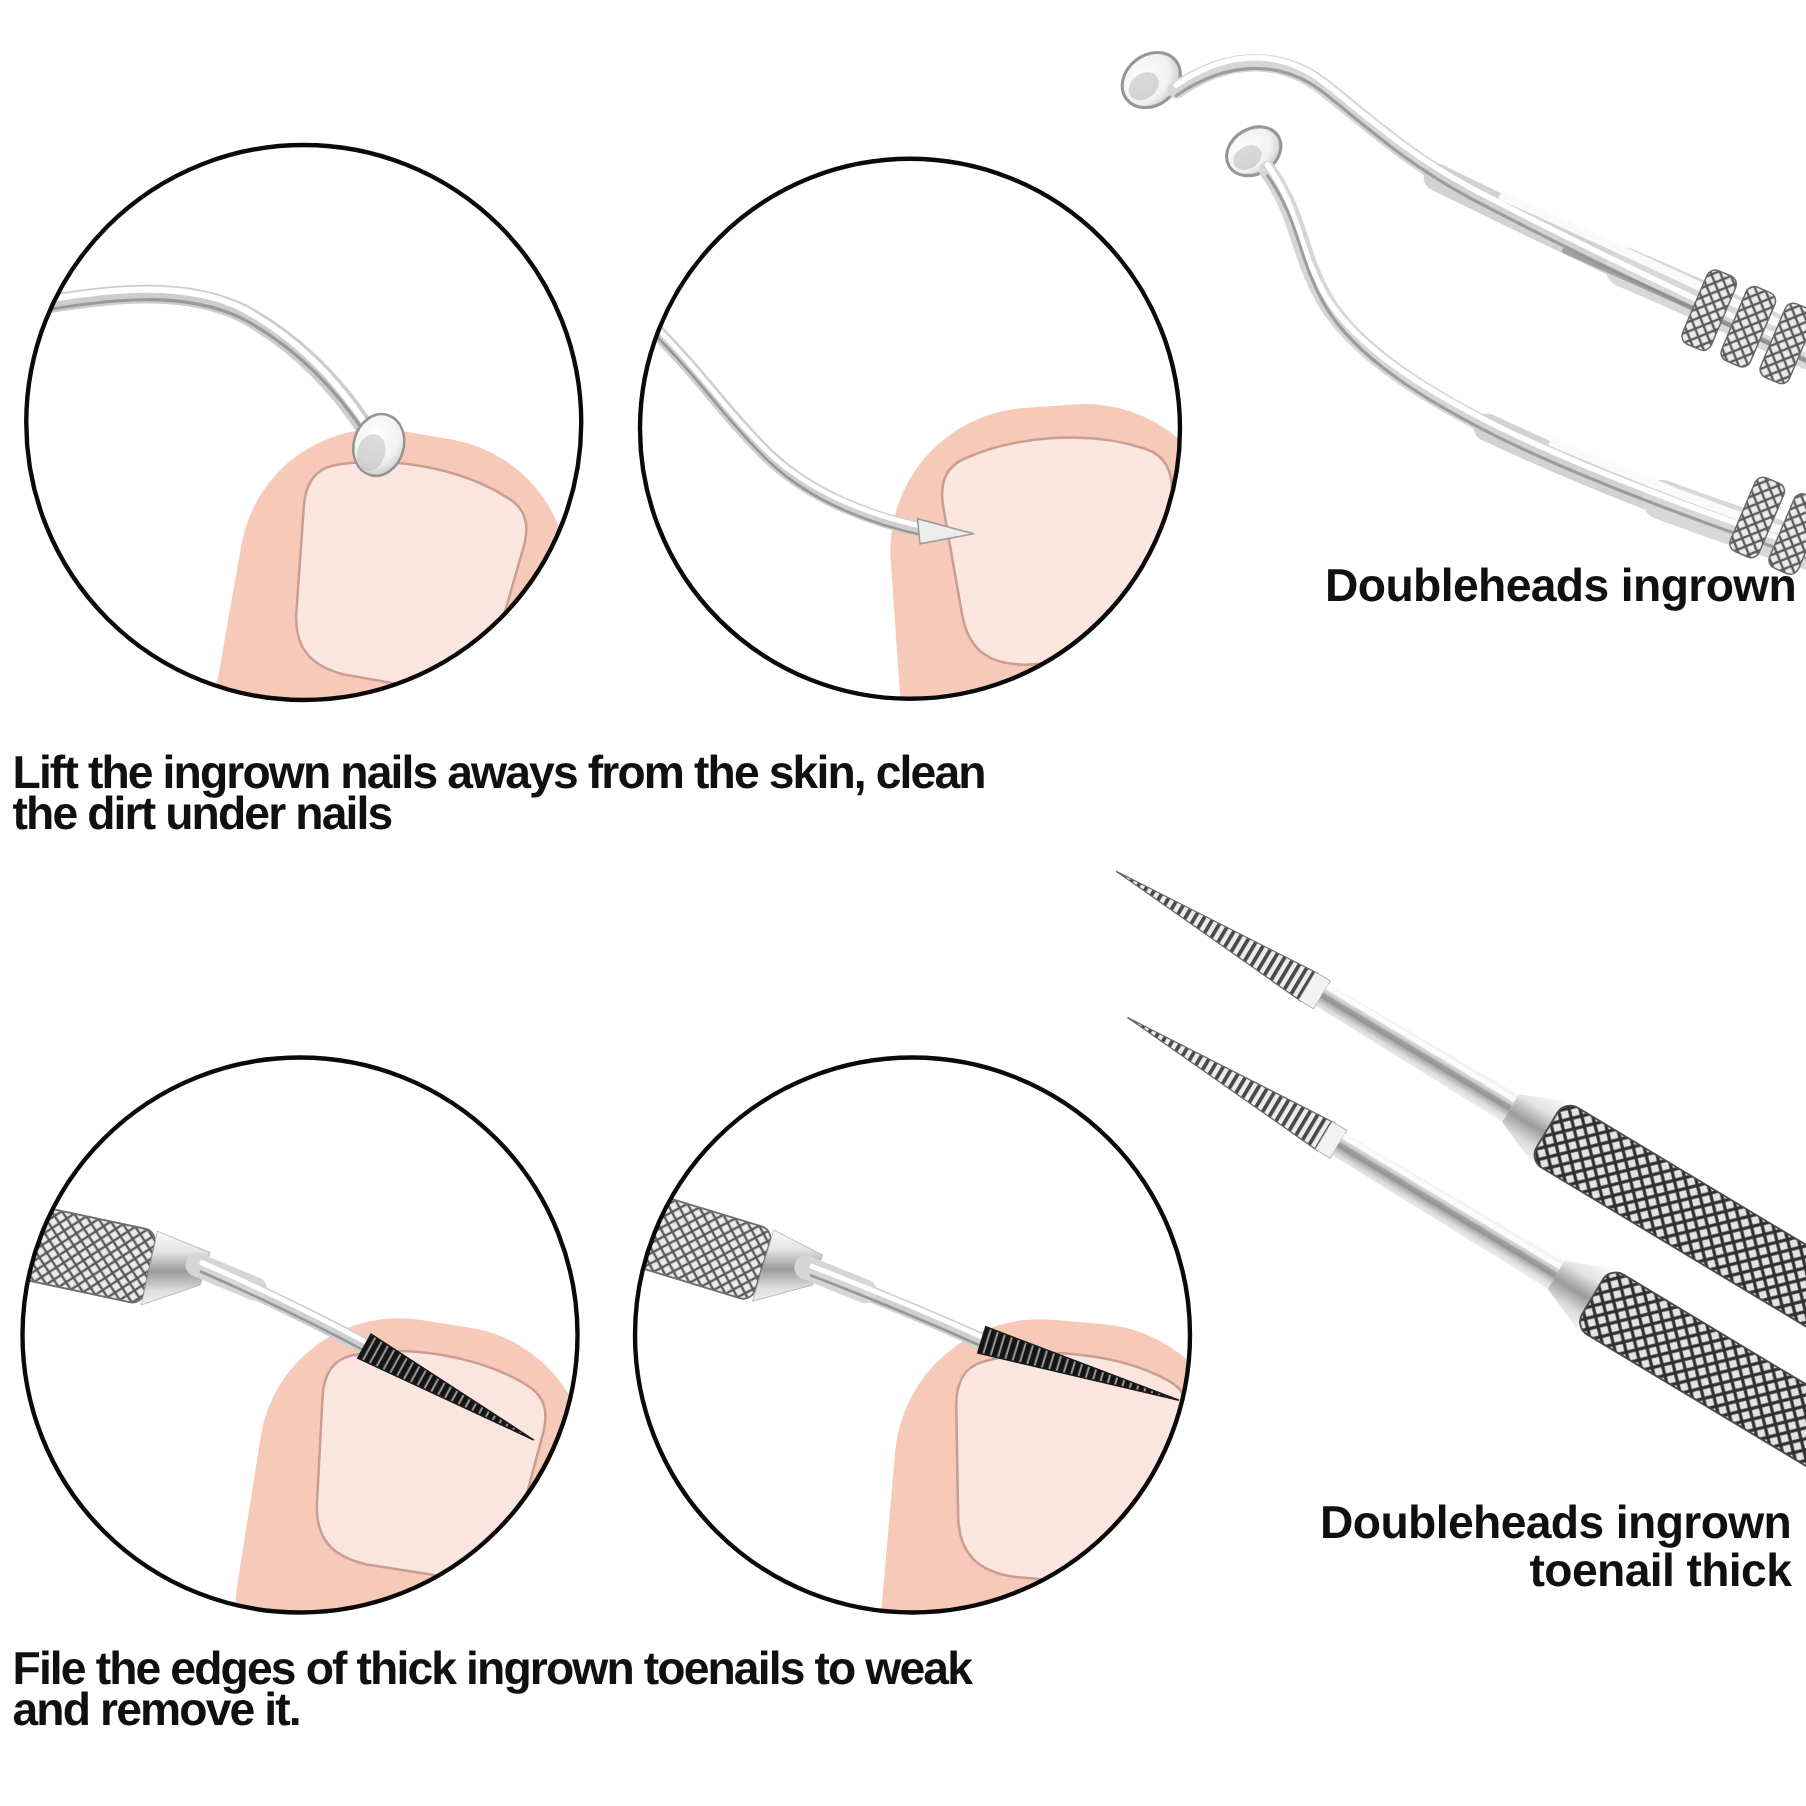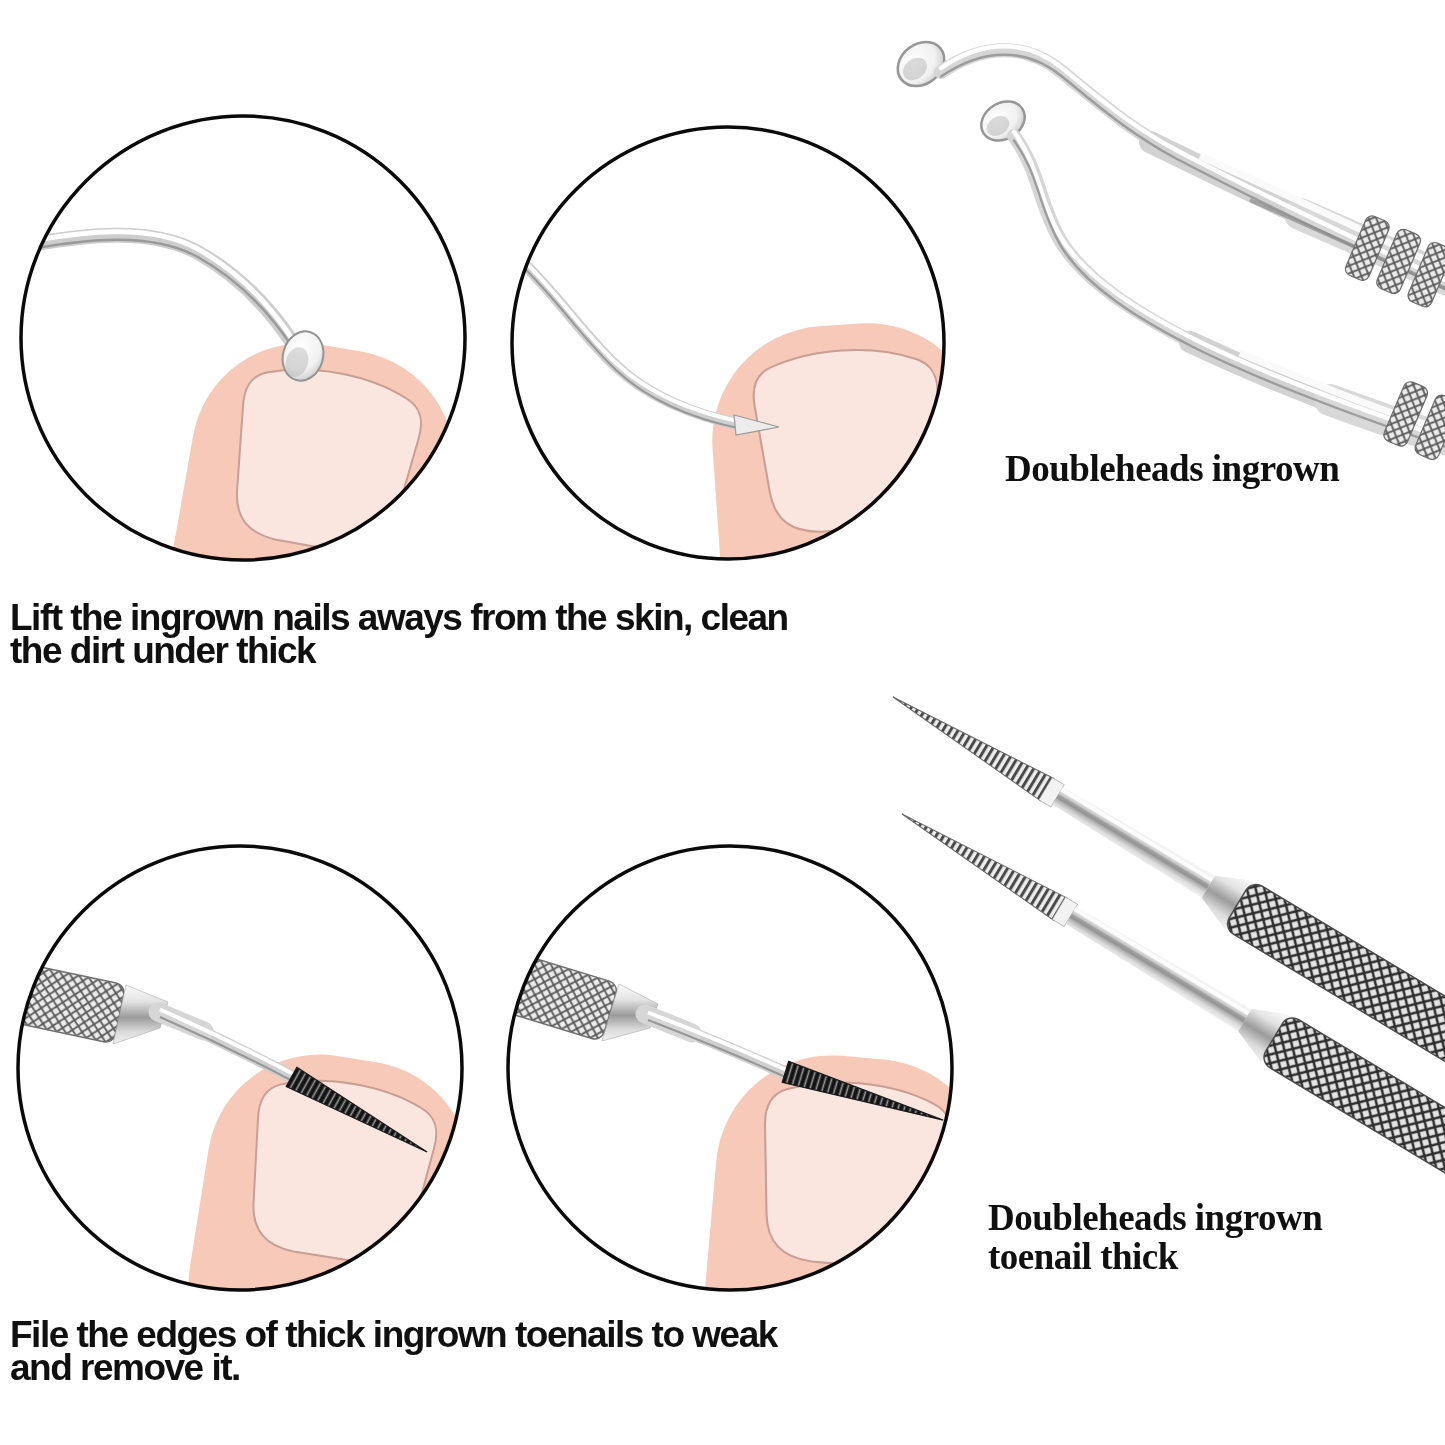--- a/index.html
+++ b/index.html
@@ -8,21 +8,21 @@
     background:var(--background,#fff);
     font-family:"Liberation Sans", sans-serif;
   }
   .scene{position:absolute;left:0;top:0;}
   .caption{
     position:absolute;font-weight:bold;color:var(--text,#101010);
     font-size:37px;line-height:33px;letter-spacing:-1.5px;white-space:nowrap;
   }
   .label{
     position:absolute;font-weight:bold;color:var(--text,#101010);
-    font-size:37px;line-height:39px;letter-spacing:-0.5px;text-align:left;font-family:Liberation Serif, serif;
+    font-size:37px;line-height:39px;letter-spacing:-0.5px;text-align:right;
   }
 </style>
 </head>
 <body>
 
 <div class="canvas">
 
 <svg class="scene" width="1445" height="1445" viewBox="0 0 1445 1445" xmlns="http://www.w3.org/2000/svg">
   <defs>
     <radialGradient id="cupGrad" cx="0.4" cy="0.35" r="0.85">
@@ -184,21 +184,21 @@
       <g transform="translate(786 1070) rotate(17)">
         <polygon points="0,-9 165,2 0,13" fill="url(#ridgesDark)" stroke="#1a1a1a" stroke-width="1.2"></polygon>
       </g>
     </g>
   </g>
   <circle cx="730" cy="1068" r="222" fill="none" style="stroke:var(--line,#0a0a0a)" stroke-width="3.5"></circle>
 </svg>
 
 <div class="caption" style="left:10px;top:601px">
   <div>Lift the ingrown nails aways from the skin, clean</div>
-  <div>the dirt under thick</div>
+  <div>the dirt under nails</div>
 </div>
 
 <div class="label" style="left:1005px;top:449px;width:432px">
   <div>Doubleheads ingrown</div>
 </div>
 
 <div class="label" style="left:988px;top:1198px;width:445px">
   <div>Doubleheads ingrown</div>
   <div>toenail thick</div>
 </div>

